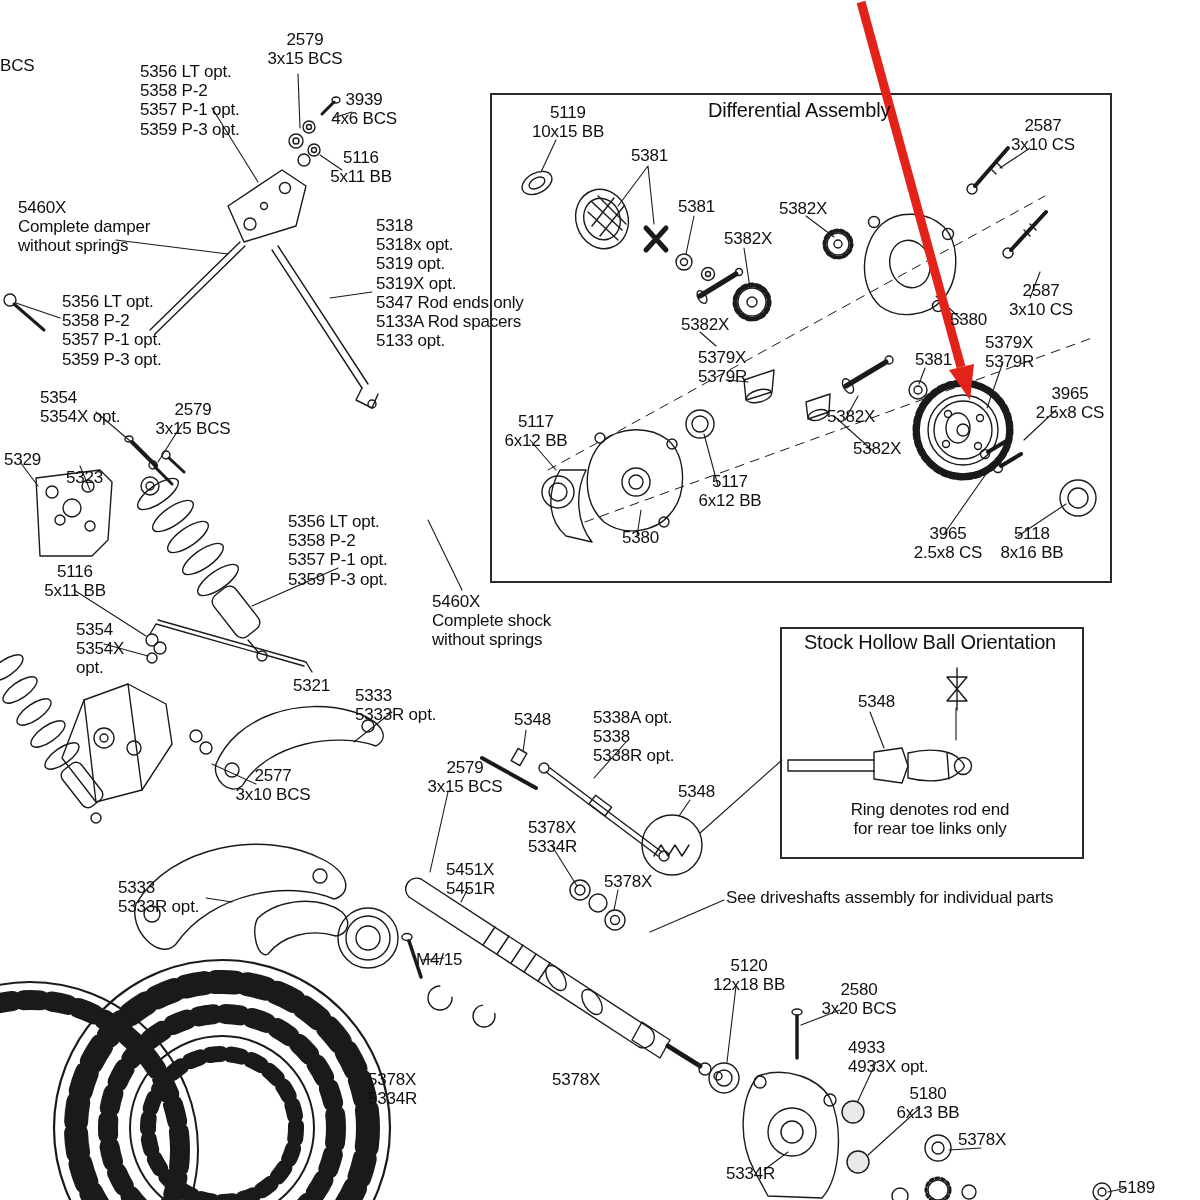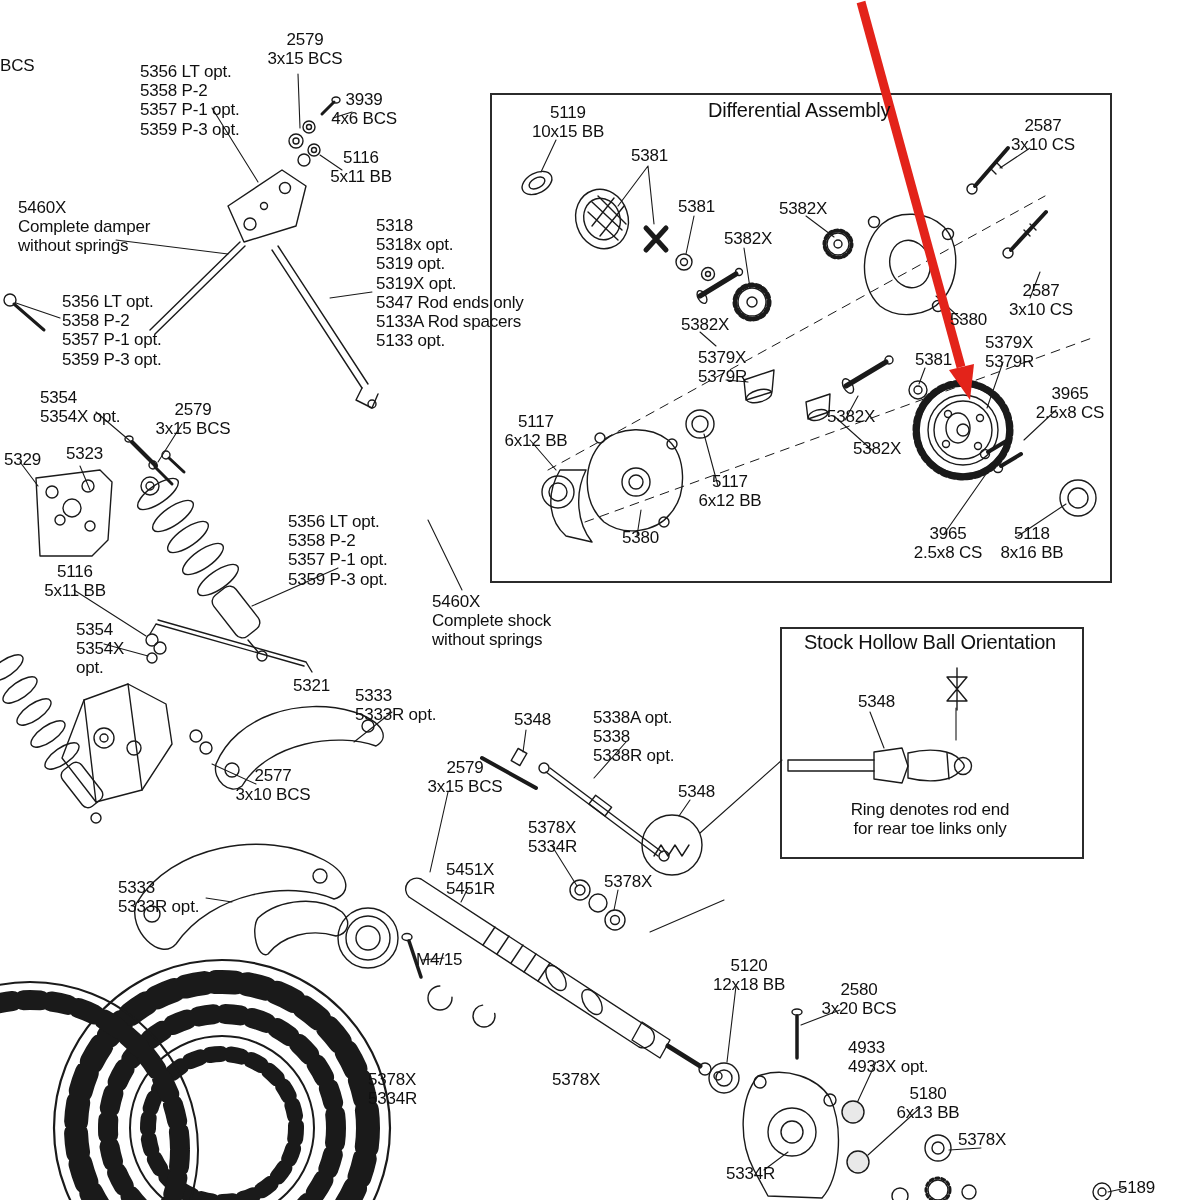--- a/index.html
+++ b/index.html
@@ -282,21 +282,21 @@
 5319 opt.
 5319X opt.
 5347 Rod ends only
 5133A Rod spacers
 5133 opt.</div>
     <div class="lbl" style="left: 40px; top: 388px;">5354
 5354X opt.</div>
     <div class="lbl center" style="left: 150px; top: 400px; width: 86px;">2579
 3x15 BCS</div>
     <div class="lbl" style="left: 4px; top: 450px;">5329</div>
-    <div class="lbl" style="left: 66px; top: 444px;">5323</div>
+    <div class="lbl" style="left: 66px; top: 468px;">5323</div>
     <div class="lbl center" style="left: 36px; top: 562px; width: 78px;">5116
 5x11 BB</div>
     <div class="lbl" style="left: 288px; top: 512px;">5356 LT opt.
 5358 P-2
 5357 P-1 opt.
 5359 P-3 opt.</div>
     <div class="lbl" style="left: 76px; top: 620px;">5354
 5354X
 opt.</div>
     <div class="lbl" style="left: 432px; top: 592px;">5460X
@@ -315,20 +315,21 @@
 3x15 BCS</div>
     <div class="lbl" style="left: 678px; top: 782px;">5348</div>
     <div class="lbl" style="left: 528px; top: 818px;">5378X
 5334R</div>
     <div class="lbl" style="left: 446px; top: 860px;">5451X
 5451R</div>
     <div class="lbl" style="left: 604px; top: 872px;">5378X</div>
     <div class="lbl" style="left: 118px; top: 878px;">5333
 5333R opt.</div>
     <div class="lbl" style="left: 416px; top: 950px;">M4/15</div>
+    <div class="lbl" style="left: 726px; top: 888px;">See driveshafts assembly for individual parts</div>
     <div class="lbl center" style="left: 706px; top: 956px; width: 86px;">5120
 12x18 BB</div>
     <div class="lbl center" style="left: 814px; top: 980px; width: 90px;">2580
 3x20 BCS</div>
     <div class="lbl" style="left: 848px; top: 1038px;">4933
 4933X opt.</div>
     <div class="lbl center" style="left: 888px; top: 1084px; width: 80px;">5180
 6x13 BB</div>
     <div class="lbl" style="left: 368px; top: 1070px;">5378X
 5334R</div>

